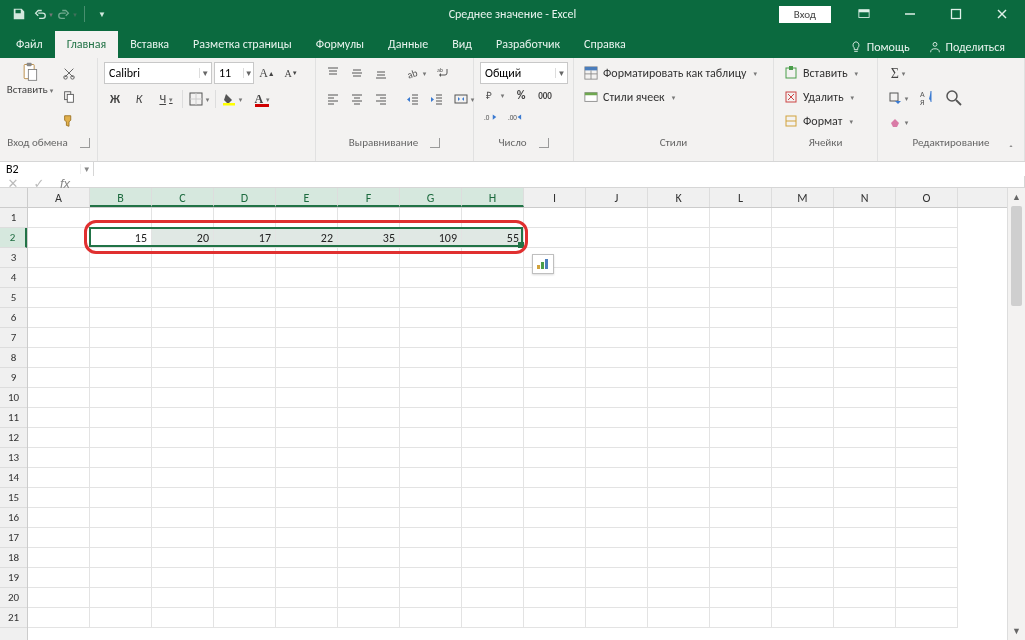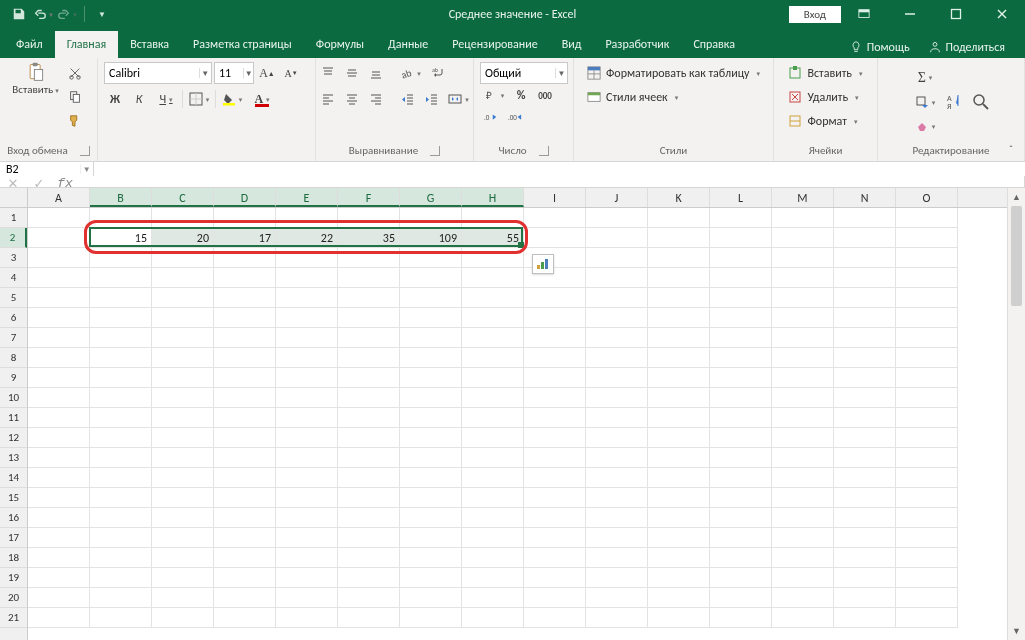--- a/index.html
+++ b/index.html
@@ -5,34 +5,34 @@
 * { box-sizing: border-box; margin: 0; padding: 0; font-family: "Segoe UI", Calibri, Arial, sans-serif; }
 html, body { width: 1025px; height: 640px; overflow: hidden; background: #fff; }
 
 
 .titlebar { height: 28px; background: #0b6a3f; display: flex; align-items: center; color: #fff; font-size: 12px; position: relative; }
 .qat { display: flex; align-items: center; gap: 2px; padding-left: 8px; }
 .qat .qbtn { width: 22px; height: 22px; display: flex; align-items: center; justify-content: center; color: #d2e8dd; cursor: pointer; }
 .qat .sep { width: 1px; height: 16px; background: rgba(255,255,255,.25); margin: 0 4px; }
 .appname { position: absolute; left: 50%; transform: translateX(-50%); color: #e8f3ee; font-size: 12px; }
 .winright { margin-left: auto; display: flex; align-items: center; gap: 0; }
-.login-btn { background: #fff; color: #444; padding: 1px 14px; font-size: 11px; border: 1px solid #fff; }
+.login-btn { background: #fff; color: #444; padding: 1px 14px; font-size: 11px; margin-right: 10px; border: 1px solid #fff; }
 .winbtn { width: 46px; height: 28px; display: flex; align-items: center; justify-content: center; color: #dff0e8; cursor: pointer; font-size: 12px; }
 .winbtn svg { width: 12px; height: 12px; }
 
 
 .tabstrip { height: 30px; background: #0b6a3f; display: flex; align-items: flex-end; padding: 0 4px; color: #fff; font-size: 12px; }
 .tab { padding: 6px 12px 7px; cursor: pointer; color: #e8f3ee; }
 .tab.active { background: #f3f2f1; color: #217346; }
 .tab-right { margin-left: auto; display: flex; align-items: center; gap: 6px; padding-right: 10px; }
 .tr-item { display: flex; align-items: center; gap: 4px; color: #e8f3ee; cursor: pointer; padding: 4px 6px; }
 
 
 .ribbon { height: 104px; background: #f3f2f1; border-bottom: 1px solid #d6d6d6; display: flex; position: relative; }
-.group { border-right: 1px solid #e1e1e1; display: flex; flex-direction: column; justify-content: space-between; padding: 4px 6px 2px; align-items: center; }
+.group { border-right: 1px solid #e1e1e1; display: flex; flex-direction: column; justify-content: space-between; padding: 4px 6px 10px; }
 .group-label { text-align: center; font-size: 11px; color: #666; padding: 2px 0; display: flex; justify-content: center; align-items: center; gap: 6px; }
 .group-body { flex: 1; display: flex; align-items: flex-start; }
 .dlauncher { width: 10px; height: 10px; border: 1px solid #9a9a9a; border-top: none; border-left: none; margin-left: 6px; position: relative; cursor: pointer; }
 .rbtn { display: flex; align-items: center; justify-content: center; color: #444; cursor: pointer; }
 .rbtn.sm { width: 22px; height: 22px; font-size: 12px; }
 .rbtn.sm2 { width: 28px; height: 22px; font-size: 12px; gap:1px; }
 .dd::after { content: "▾"; font-size: 7px; color: #777; margin-left: 2px; }
 .vstack { display: flex; flex-direction: column; gap: 2px; }
 .hstack { display: flex; gap: 2px; align-items: center; }
 
@@ -141,21 +141,20 @@
   </div>
 </div>
 
 <div class="tabstrip">
   <div class="tab">Файл</div>
   <div class="tab active">Главная</div>
   <div class="tab">Вставка</div>
   <div class="tab">Разметка страницы</div>
   <div class="tab">Формулы</div>
   <div class="tab">Данные</div>
-  <div class="tab">Рецензирование</div>
   <div class="tab">Вид</div>
   <div class="tab">Разработчик</div>
   <div class="tab">Справка</div>
   <div class="tab-right">
     <div class="tr-item">
       <svg class="ico" viewBox="0 0 16 16">
           <path fill="none" stroke="currentColor" d="M8 2a4 4 0 00-2 7v2h4v-2a4 4 0 00-2-7zM6 13h4"></path>
         </svg>
       <span>Помощь</span>
     </div>
@@ -494,21 +493,21 @@
 
 <div class="fbar">
   <div class="namebox">
     <input value="B2" style="">
     <div class="arr">▼</div>
   </div>
   <div class="fbar-gap"></div>
   <div class="fx-btns">
     <div class="b" style="color:#bbb">✕</div>
     <div class="b" style="color:#bbb">✓</div>
-    <div class="b" style="font-style:italic;font-family:Liberation Mono, monospace">fx</div>
+    <div class="b" style="font-style:italic;font-family:Liberation Sans, sans-serif">fx</div>
   </div>
   <div class="formula">
     <input value="15" style="">
   </div>
   <div class="expand">⌄</div>
 </div>
 
 <div class="gridwrap">
   <div class="corner"></div>
   <div class="colheads" id="colheads">

